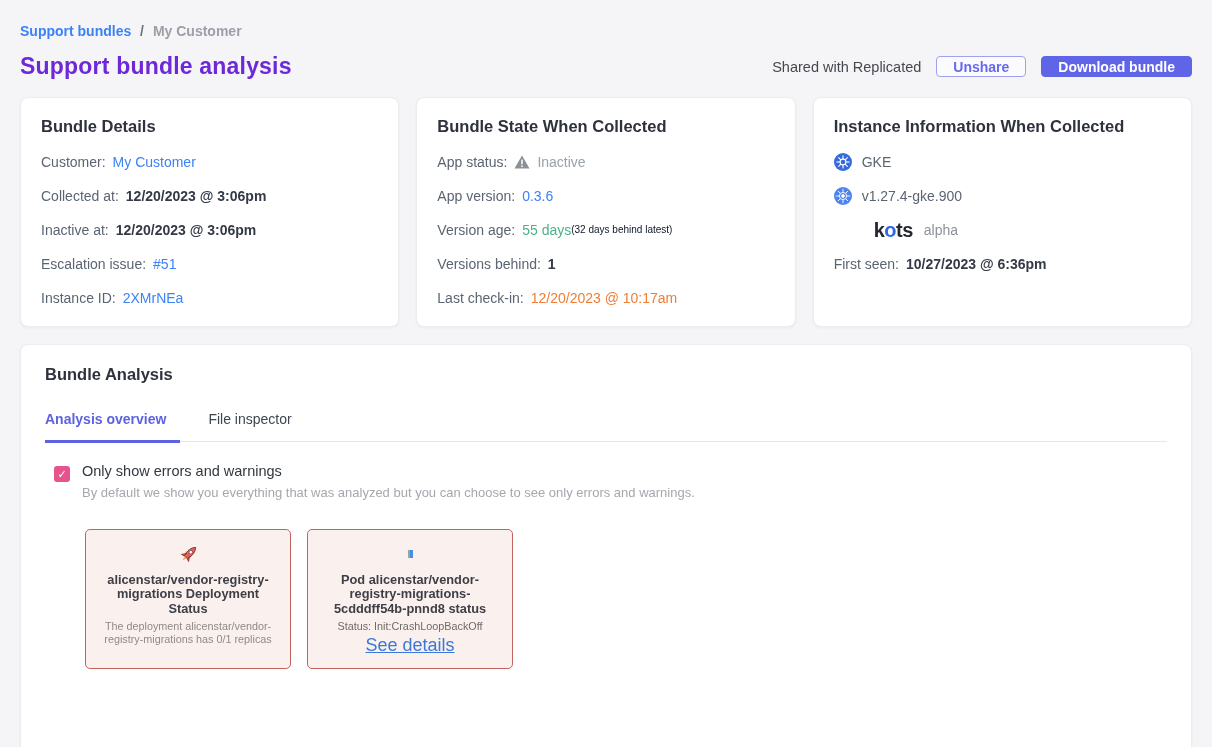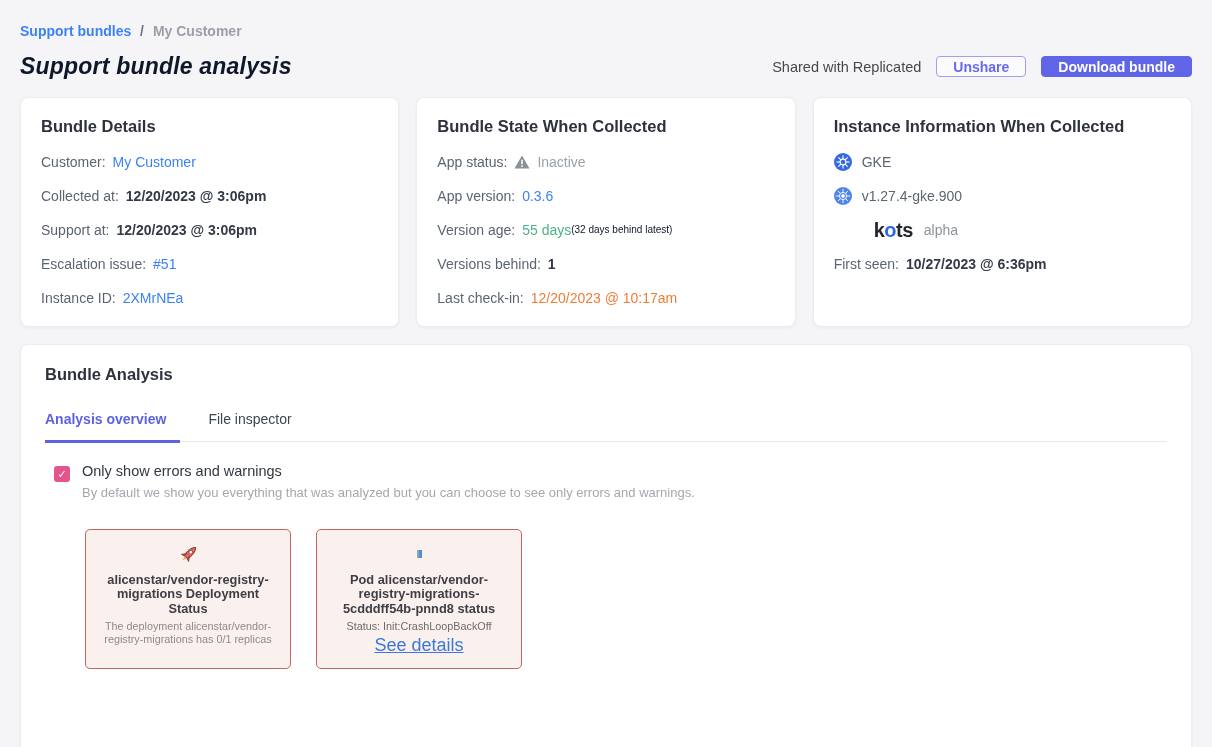--- a/index.html
+++ b/index.html
@@ -12,21 +12,21 @@
   .page { padding:0 20px; }
 
   
   .breadcrumb { padding-top:23px; font-size:14px; color:#9a9fa8;font-weight:bold; }
   .breadcrumb .crumb-link { color:#3b82f6; text-decoration:none; cursor:pointer; }
   .breadcrumb .sep { margin:0 5px; color:#6d737c; }
   .breadcrumb .crumb-current { color:#9a9fa8; }
 
   
   .header-row { display:flex; justify-content:space-between; align-items:center; margin-top:14px; }
-  .page-title { font-size:23px; font-weight:800; color:#0f172a; letter-spacing:.2px;font-style:italic; }
+  .page-title { font-size:23px; font-weight:800; color:#6d28d9; letter-spacing:.2px; }
   .header-actions { display:flex; align-items:center; gap:15px; }
   .shared-note { font-size:14.5px; color:#45484f;text-align:right; }
   .btn { font-size:14px; font-weight:700; border-radius:4px; height:21px; padding:0 16px; cursor:pointer;
          font-family:inherit; display:inline-flex; align-items:center; }
   .btn-outline { background:#fbfbfe; border:1px solid #9da1ef; color:#6569ee; }
   .btn-primary { background:#6065e8; border:1px solid #6065e8; color:#ffffff; }
 
   
   .cards-row { display:flex; gap:17px; margin-top:17px; }
   .card { background:#ffffff; border:1px solid #ebedf0; border-radius:8px;
@@ -54,21 +54,21 @@
   .tab { font-size:14px; padding:0 14px 13px 0; margin-right:28px; cursor:pointer; color:#3e4650; }
   .tab.active { color:#5d63e0; font-weight:700; border-bottom:3px solid #5d63e0; margin-bottom:-2px; }
   .filter-row { display:flex; margin-top:21px; }
   .checkbox { width:16px; height:16px; border-radius:3px; background:#e5548e; margin:3px 12px 0 9px;
               display:flex; align-items:center; justify-content:center; cursor:pointer; flex:none; }
   .checkbox::after { content:"✓"; color:#fff; font-size:11px; font-weight:700; line-height:1; }
   .filter-label { font-size:14.5px; color:#32383f; }
   .filter-desc { font-size:13px; color:#a4a8ae; margin-top:6px; }
 
   
-  .findings { display:flex; gap:25px; margin-top:29px;padding-left:40px; }
+  .findings { display:flex; gap:16px; margin-top:29px;padding-left:40px; }
   .finding { width:206px; min-height:127px; background:#faf1ef; border:1px solid #c2655f;
              border-radius:5px; padding:11px 13px 12px; text-align:center; }
   .finding-icon { height:26px; display:flex; align-items:center; justify-content:center; margin-bottom:6px; }
   .pod-icon { width:5px; height:8px; background:linear-gradient(90deg,#9aa3ab 45%,#4a90e2 45%); }
   .finding-title { font-size:12.8px; font-weight:700; color:#3e3e46; line-height:1.12; }
   .finding-msg { font-size:10.8px; color:#8f8a87; line-height:1.18; margin-top:4px; }
   .finding-status { font-size:10.8px; color:#6e6a67; margin-top:4px; }
   .see-details { display:inline-block; font-size:18px; color:#3b78d8; text-decoration:underline;
                  margin-top:3px; cursor:pointer; }
 </style>
@@ -98,21 +98,21 @@
       <div class="card-title">Bundle Details</div>
       <div class="row">
         <span class="lbl">Customer:</span>
         <span class="v-link">My Customer</span>
       </div>
       <div class="row">
         <span class="lbl">Collected at:</span>
         <span class="v-bold">12/20/2023 @ 3:06pm</span>
       </div>
       <div class="row">
-        <span class="lbl">Support at:</span>
+        <span class="lbl">Inactive at:</span>
         <span class="v-bold">12/20/2023 @ 3:06pm</span>
       </div>
       <div class="row">
         <span class="lbl">Escalation issue:</span>
         <span class="v-link">#51</span>
       </div>
       <div class="row">
         <span class="lbl">Instance ID:</span>
         <span class="v-link">2XMrNEa</span>
       </div>

